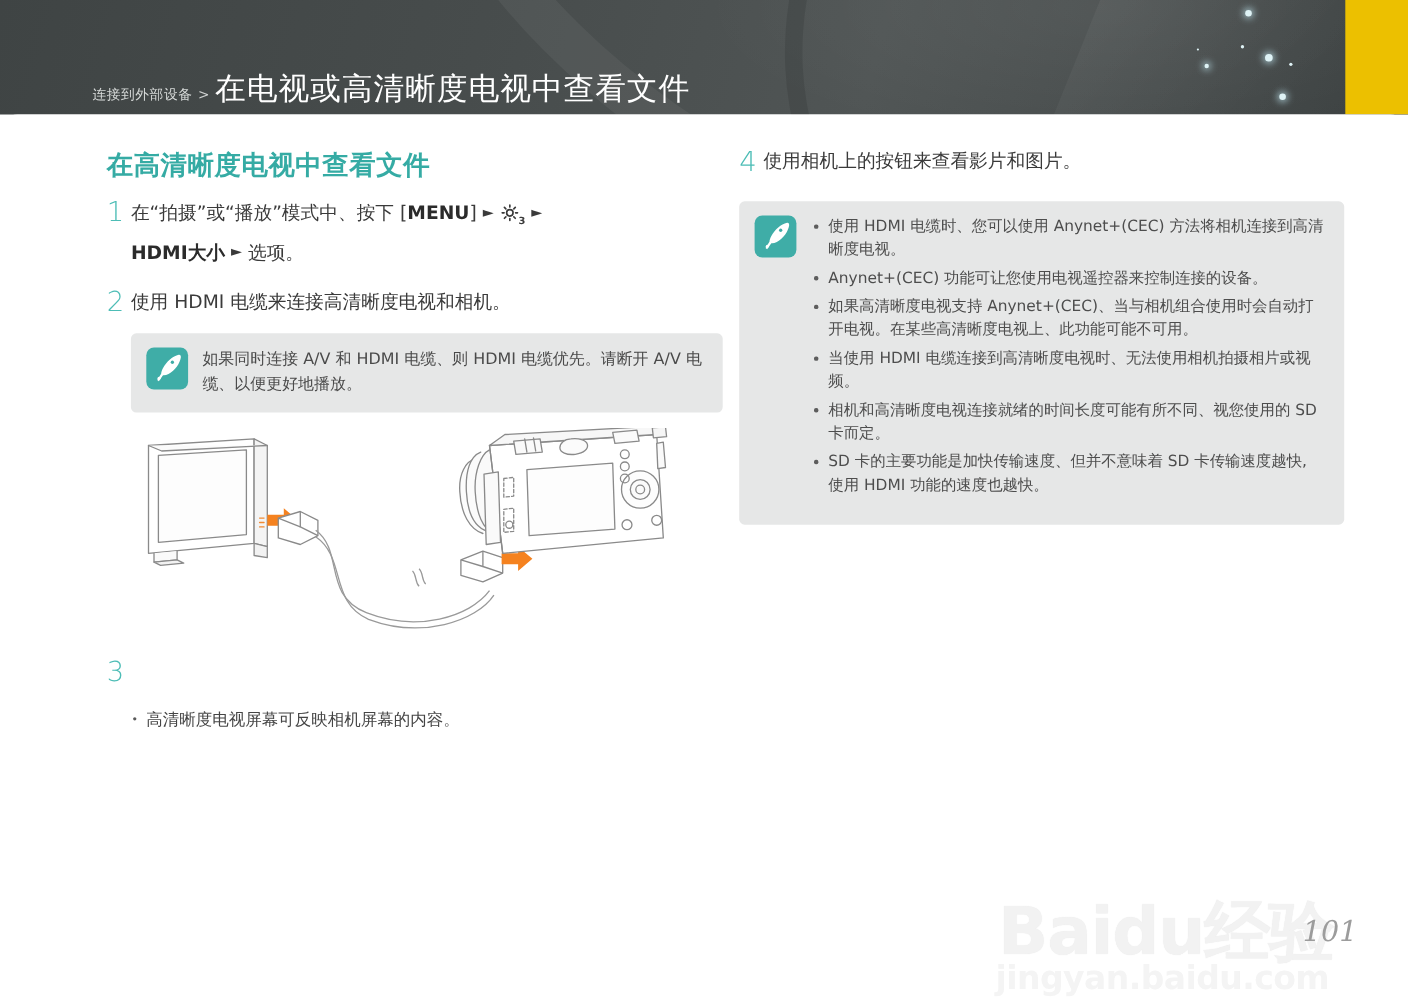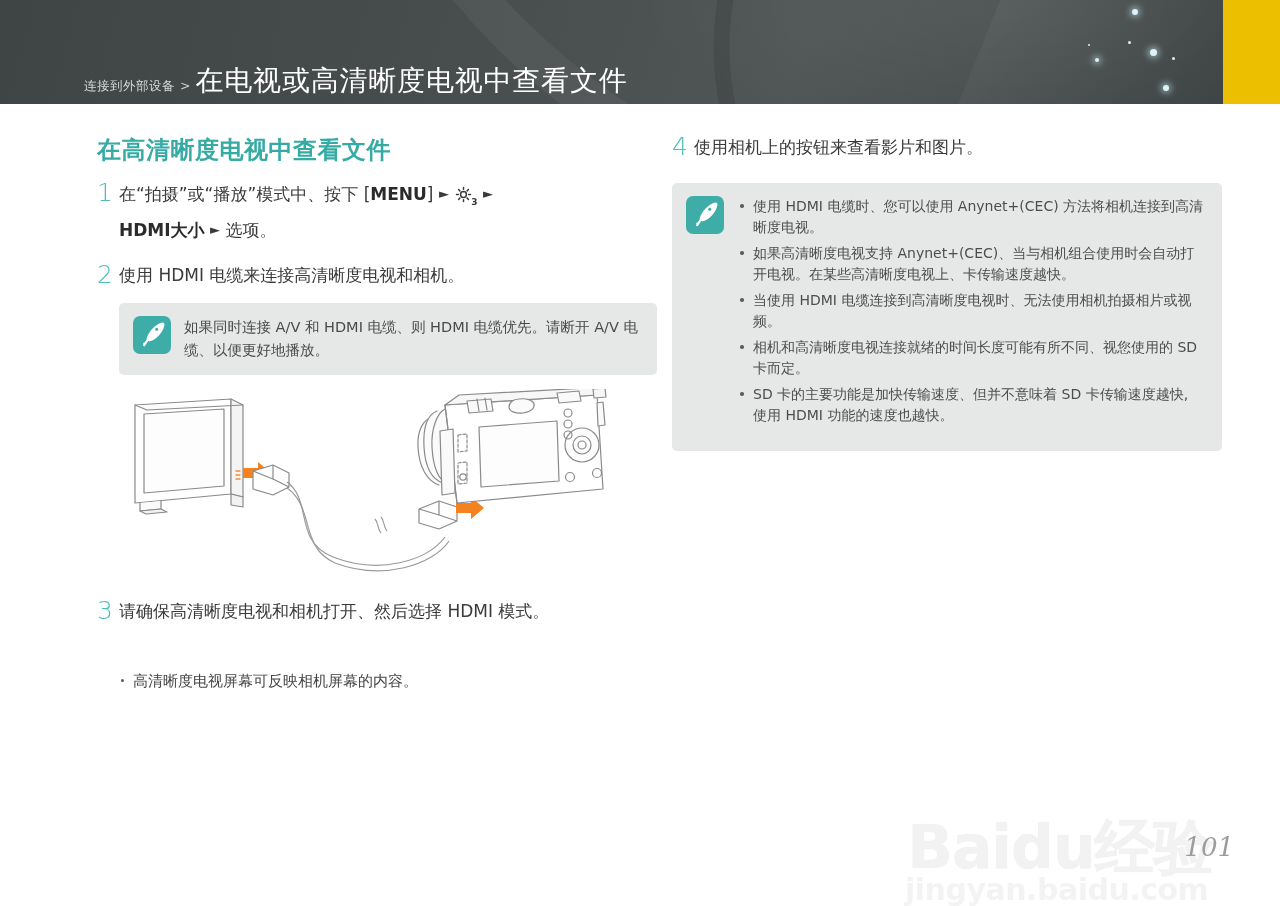--- a/index.html
+++ b/index.html
@@ -290,21 +290,20 @@
               <path d="M466 0 L478 -1 L479 8 L467 9 Z" fill="#f6f6f6"></path>
             </g>
           </svg>
         </div>
       </div>
     </div>
 
     <div class="step">
       <div class="step-num">3</div>
       <div class="step-body">
-        <div>请确保高清晰度电视和相机打开、然后选择 HDMI 模式。</div>
         <ul class="sub-bullets">
           <li>高清晰度电视屏幕可反映相机屏幕的内容。</li>
         </ul>
       </div>
     </div>
   </div>
 
   <div class="col-right">
     <div class="step">
       <div class="step-num">4</div>
@@ -315,21 +314,22 @@
       <div class="note-icon">
         <svg viewBox="0 0 38 38" width="38" height="38" aria-hidden="true">
           <path fill="#ffffff" d="M29.5 6.5c-5.5 1.2-11 6-14.4 12.2-1 1.9-1.5 3.6-1.6 5.1l-3.6 5.6 1.5 1.1 3.8-5.4c1.5.2 3.2-.2 5-1.2 6-3.3 10.3-9.5 11.2-15 .2-1.3-.5-2.7-1.9-2.4z"></path>
           <circle cx="23.7" cy="13.3" r="1.5" fill="#3fada7"></circle>
           <circle cx="11.6" cy="27.8" r="1.4" fill="#ffffff"></circle>
         </svg>
       </div>
       <div class="note-text">
         <ul class="note-list">
           <li>使用 HDMI 电缆时、您可以使用 Anynet+(CEC) 方法将相机连接到高清晰度电视。</li>
-          <li>如果高清晰度电视支持 Anynet+(CEC)、当与相机组合使用时会自动打开电视。在某些高清晰度电视上、卡传输速度越快。</li>
+          <li>Anynet+(CEC) 功能可让您使用电视遥控器来控制连接的设备。</li>
+          <li>如果高清晰度电视支持 Anynet+(CEC)、当与相机组合使用时会自动打开电视。在某些高清晰度电视上、此功能可能不可用。</li>
           <li>当使用 HDMI 电缆连接到高清晰度电视时、无法使用相机拍摄相片或视频。</li>
           <li>相机和高清晰度电视连接就绪的时间长度可能有所不同、视您使用的 SD 卡而定。</li>
           <li>SD 卡的主要功能是加快传输速度、但并不意味着 SD 卡传输速度越快, 使用 HDMI 功能的速度也越快。</li>
         </ul>
       </div>
     </div>
   </div>
 
   <div class="watermark">
     <div class="wm-text">Baidu经验</div>

